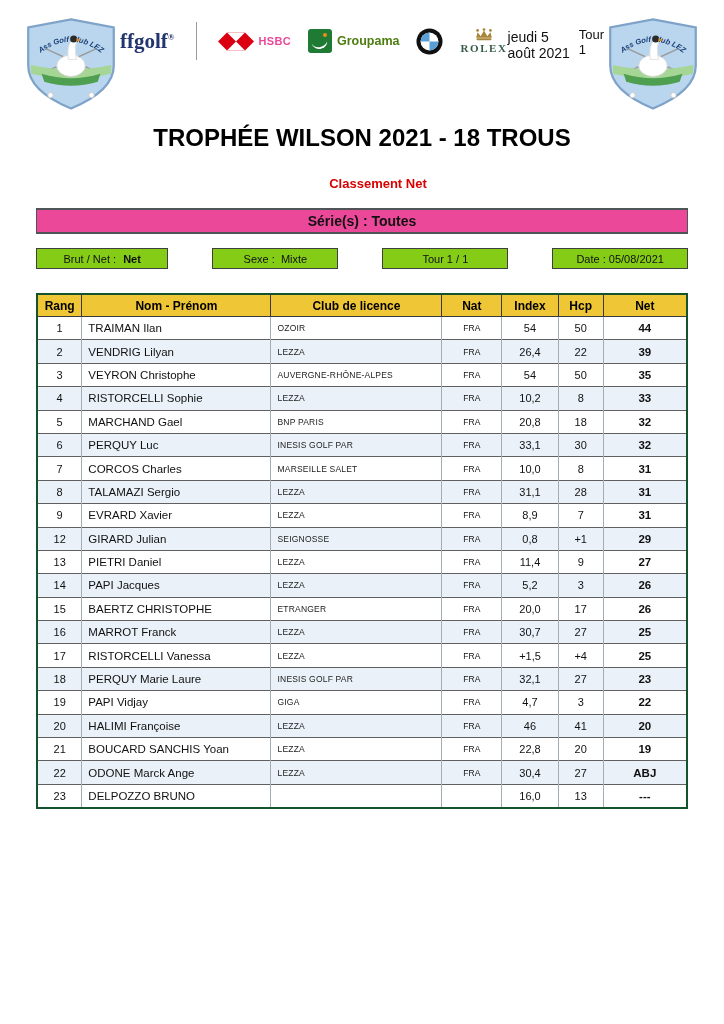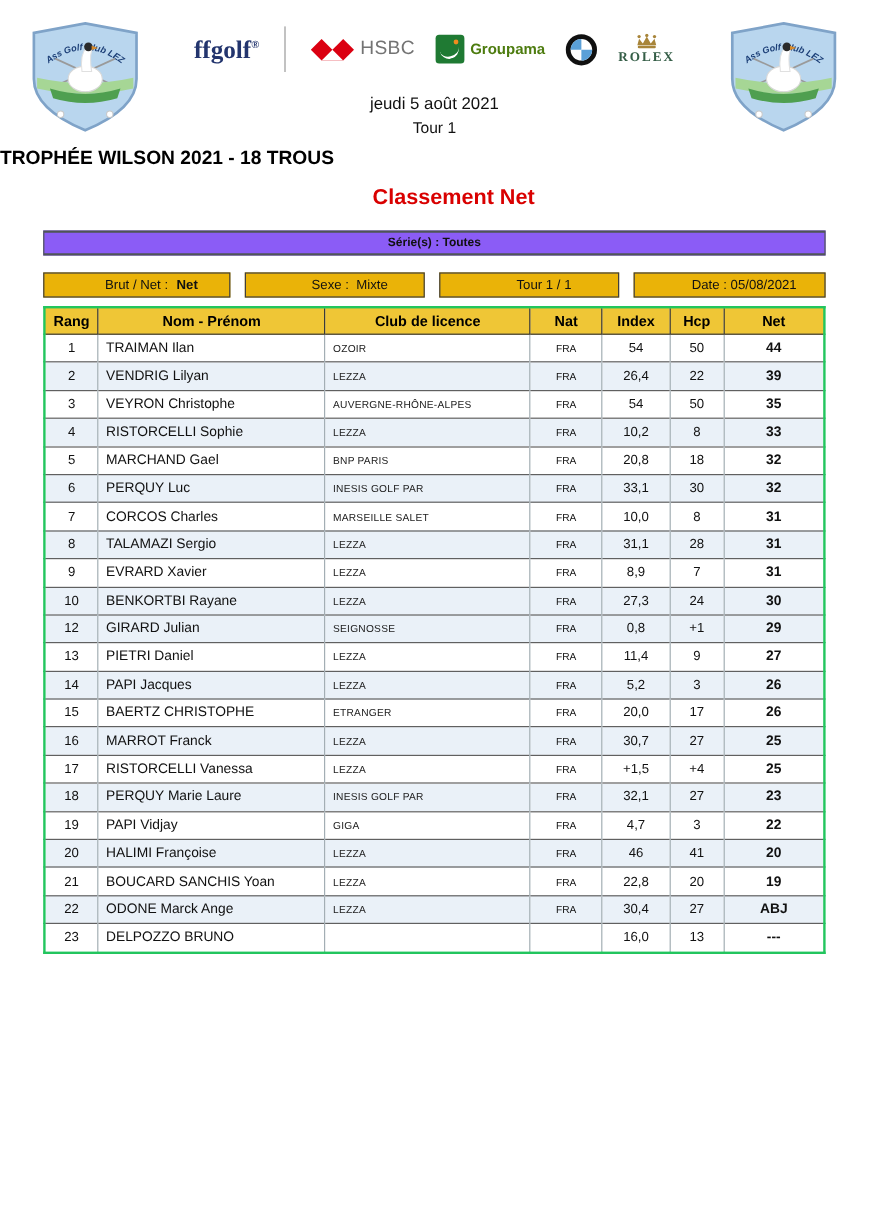--- a/index.html
+++ b/index.html
@@ -4,53 +4,53 @@
 <style>
   html,body { margin:0; padding:0; background:#fff; }
   .page {
     width:724px; height:1024px; margin:0 auto; background:#fff;
     font-family:"Liberation Sans", sans-serif; color:#111;
     position:relative; overflow:hidden;
   }
   
   .top-header { display:flex; align-items:flex-start; padding:12px 22px 0 22px; }
   .badge { width:98px; height:104px; flex:none; }
-  .header-center { flex:1; display:flex; flex-direction:column; align-items:center; }
+  .header-center { flex:1; display:flex; flex-direction:row; align-items:center; }
   .sponsors { display:flex; align-items:center; gap:17px; height:50px; margin-top:4px; }
   .ffgolf { font-family:"Liberation Serif", serif; font-size:21px; color:#23356e; font-weight:600; }
   .ffgolf sup { font-size:9px; }
   .vdiv { width:1px; height:38px; background:#9a9a9a; margin:0 4px; }
   .sponsor-item { display:flex; align-items:center; gap:5px; }
-  .hsbc-label { font-weight:normal; font-size:16px; color:#737373; letter-spacing:.3px; }
+  .hsbc-label { font-weight:bold; font-size:11px; color:#ec4899; letter-spacing:.3px; }
   .groupama-sq { width:24px; height:24px; background:#1f7a33; border-radius:3px; position:relative; flex:none; }
   .groupama-sq .swoosh { position:absolute; left:4px; top:11px; width:16px; height:7px;
        border-bottom:2px solid #fff; border-radius:0 0 12px 12px; transform:rotate(-12deg); }
   .groupama-sq .dot { position:absolute; right:5px; top:4px; width:4px; height:4px; background:#f08c1e; border-radius:50%; }
   .groupama-label { font-size:12.5px; font-weight:bold; color:#4d7c0f; }
   .rolex { display:flex; flex-direction:column; align-items:center; gap:1px; }
   .rolex-label { font-family:"Liberation Serif", serif; font-size:11px; letter-spacing:1.6px; color:#355e47; font-weight:bold; }
   .date-line { font-size:14px; margin-top:12px; }
   .tour-line { font-size:13px; margin-top:5px; }
   
-  .title { text-align:left; font-size:16px; font-weight:bold; margin-top:8px; color:#000; }
-  .subtitle { text-align:center; font-size:18px; font-weight:bold; color:#d90000; margin-top:12px;padding-left:32px; }
+  .title { text-align:center; font-size:24px; font-weight:bold; margin-top:8px; color:#000; }
+  .subtitle { text-align:center; font-size:13px; font-weight:bold; color:#d90000; margin-top:24px;padding-left:32px; }
   
   .content { margin:0 36px; }
   .series-bar {
-    margin-top:17px; background:#8b5cf6; border:2px solid #4f5557; border-left-width:1px; border-right-width:1px;
-    text-align:center; font-size:10px; font-weight:bold; padding:3px 0; color:#111;
+    margin-top:17px; background:#ec4899; border:2px solid #4f5557; border-left-width:1px; border-right-width:1px;
+    text-align:center; font-size:14px; font-weight:bold; padding:3px 0; color:#111;
   }
   .filters { display:flex; justify-content:space-between; margin-top:14px; }
   .fbox { border:1.5px solid #3f3f3f; height:19px; display:flex; align-items:center; justify-content:center;
-          font-size:11px; background:#eab308;padding-left:24px; }
+          font-size:11px; background:#84cc16; }
   .fbox b { margin-left:4px; }
   .fbox .lbl { white-space:pre; }
   .f1 { width:20%; } .f2 { width:19%; } .f3 { width:19%; } .f4 { width:20.5%; }
   
-  table.results { width:100%; border-collapse:collapse; margin-top:7px; border:2px solid #22c55e; }
+  table.results { width:100%; border-collapse:collapse; margin-top:24px; border:2px solid #14532d; }
   table.results thead th {
     background:#efc636; border:1px solid #3a3a3a; font-size:12px; height:21px; padding:0 6px;
     color:#000; text-align:center;
   }
   th.c-rang { font-size:10px; padding:0 2px; }
   th.c-nom, th.c-club { text-align:left; }
   table.results tbody td {
     height:22.4px; border-top:1px solid #606060; border-left:1px solid #a3aeb4; border-right:1px solid #a3aeb4;
     padding:0 6px; background-clip:padding-box;
   }
@@ -270,29 +270,20 @@
           <tr>
     <td class="c-rang">9</td>
     <td class="c-nom">EVRARD Xavier</td>
     <td class="c-club">LEZZA</td>
     <td class="c-nat">FRA</td>
     <td class="c-index">8,9</td>
     <td class="c-hcp">7</td>
     <td class="c-net">31</td>
   </tr>
           <tr class="stripe">
-    <td class="c-rang">10</td>
-    <td class="c-nom">BENKORTBI Rayane</td>
-    <td class="c-club">LEZZA</td>
-    <td class="c-nat">FRA</td>
-    <td class="c-index">27,3</td>
-    <td class="c-hcp">24</td>
-    <td class="c-net">30</td>
-  </tr>
-          <tr class="stripe">
     <td class="c-rang">12</td>
     <td class="c-nom">GIRARD Julian</td>
     <td class="c-club">SEIGNOSSE</td>
     <td class="c-nat">FRA</td>
     <td class="c-index">0,8</td>
     <td class="c-hcp">+1</td>
     <td class="c-net">29</td>
   </tr>
           <tr>
     <td class="c-rang">13</td>

